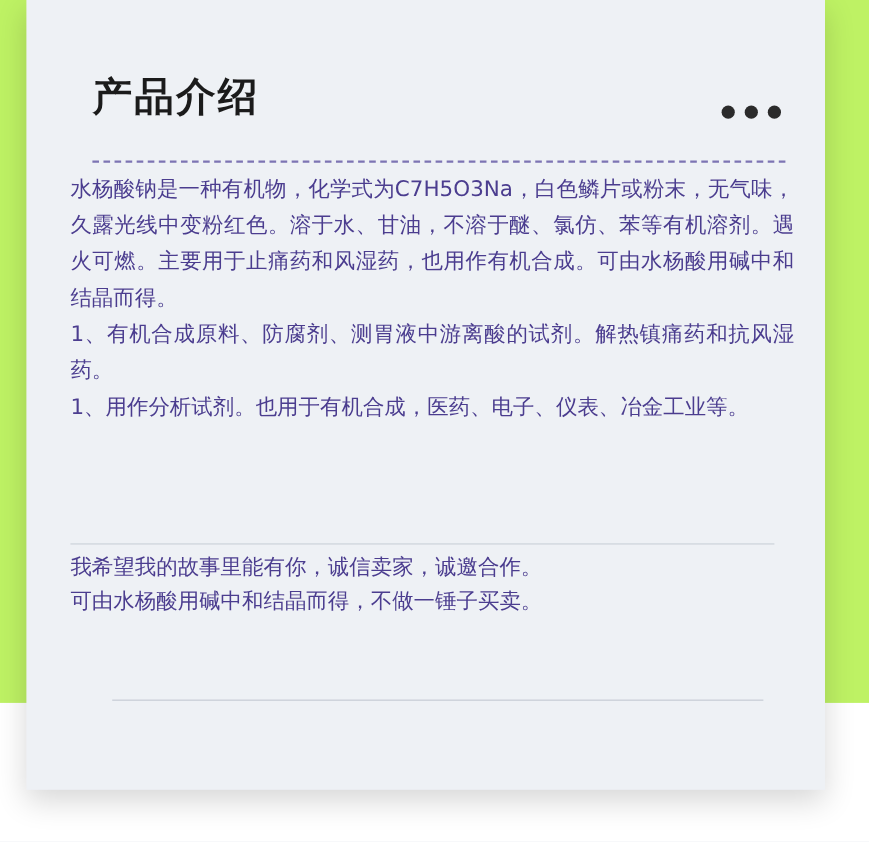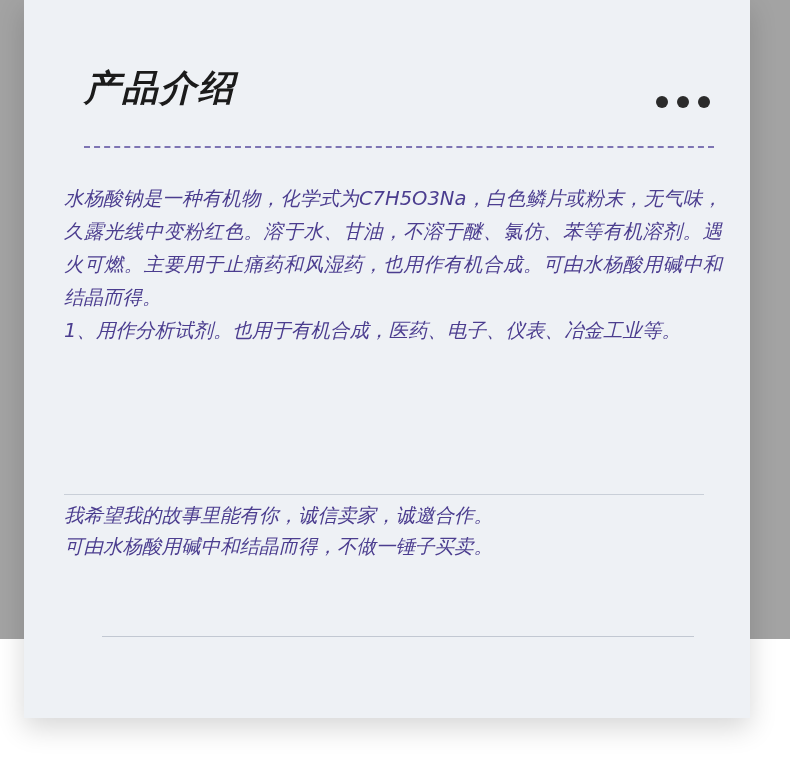--- a/index.html
+++ b/index.html
@@ -10,22 +10,21 @@
     width: 790px;
     height: 765px;
     background: #ffffff;
     font-family: "Liberation Sans", sans-serif;
     overflow: hidden;
   }
   .page {
     position: relative;
     width: 790px;
     height: 639px;
-    background: #a3a3a3;
-    font-style: italic;
+    background: #bef264;
   }
   .card {
     position: absolute;
     left: 24px;
     top: 0px;
     width: 726px;
     height: 718px;
     background: #eef1f5;
     box-shadow: 0 10px 26px rgba(0,0,0,0.16);
   }
@@ -64,21 +63,21 @@
     left: 20px;
     right: 18px;
     top: 146px;
     border-top: 2px dashed #6a5fa8;
     opacity: 0.85;
   }
   .body-text {
     position: absolute;
     left: 0px;
     right: 10px;
-    top: 182px;
+    top: 155px;
     color: #4b3d8f;
     font-size: 19.5px;
     line-height: 33px;
     font-family: "DejaVu Sans", "Liberation Sans", sans-serif;
   }
   .body-text p {
     margin: 0;
     text-align: justify;
   }
   .para-block {
@@ -124,20 +123,21 @@
       <div class="dots">
         <span class="dot"></span>
         <span class="dot"></span>
         <span class="dot"></span>
       </div>
 
       <div class="dashed-rule"></div>
 
       <div class="body-text">
         <p class="para-block">水杨酸钠是一种有机物，化学式为C7H5O3Na，白色鳞片或粉末，无气味，久露光线中变粉红色。溶于水、甘油，不溶于醚、氯仿、苯等有机溶剂。遇火可燃。主要用于止痛药和风湿药，也用作有机合成。可由水杨酸用碱中和结晶而得。</p>
+        <p class="para-block">1、有机合成原料、防腐剂、测胃液中游离酸的试剂。解热镇痛药和抗风湿药。</p>
         <p class="para-block">1、用作分析试剂。也用于有机合成，医药、电子、仪表、冶金工业等。</p>
       </div>
 
       <div class="top-hair-rule"></div>
 
       <div class="footer-block">
         <p>我希望我的故事里能有你，诚信卖家，诚邀合作。</p>
         <p>可由水杨酸用碱中和结晶而得，不做一锤子买卖。</p>
       </div>
 

